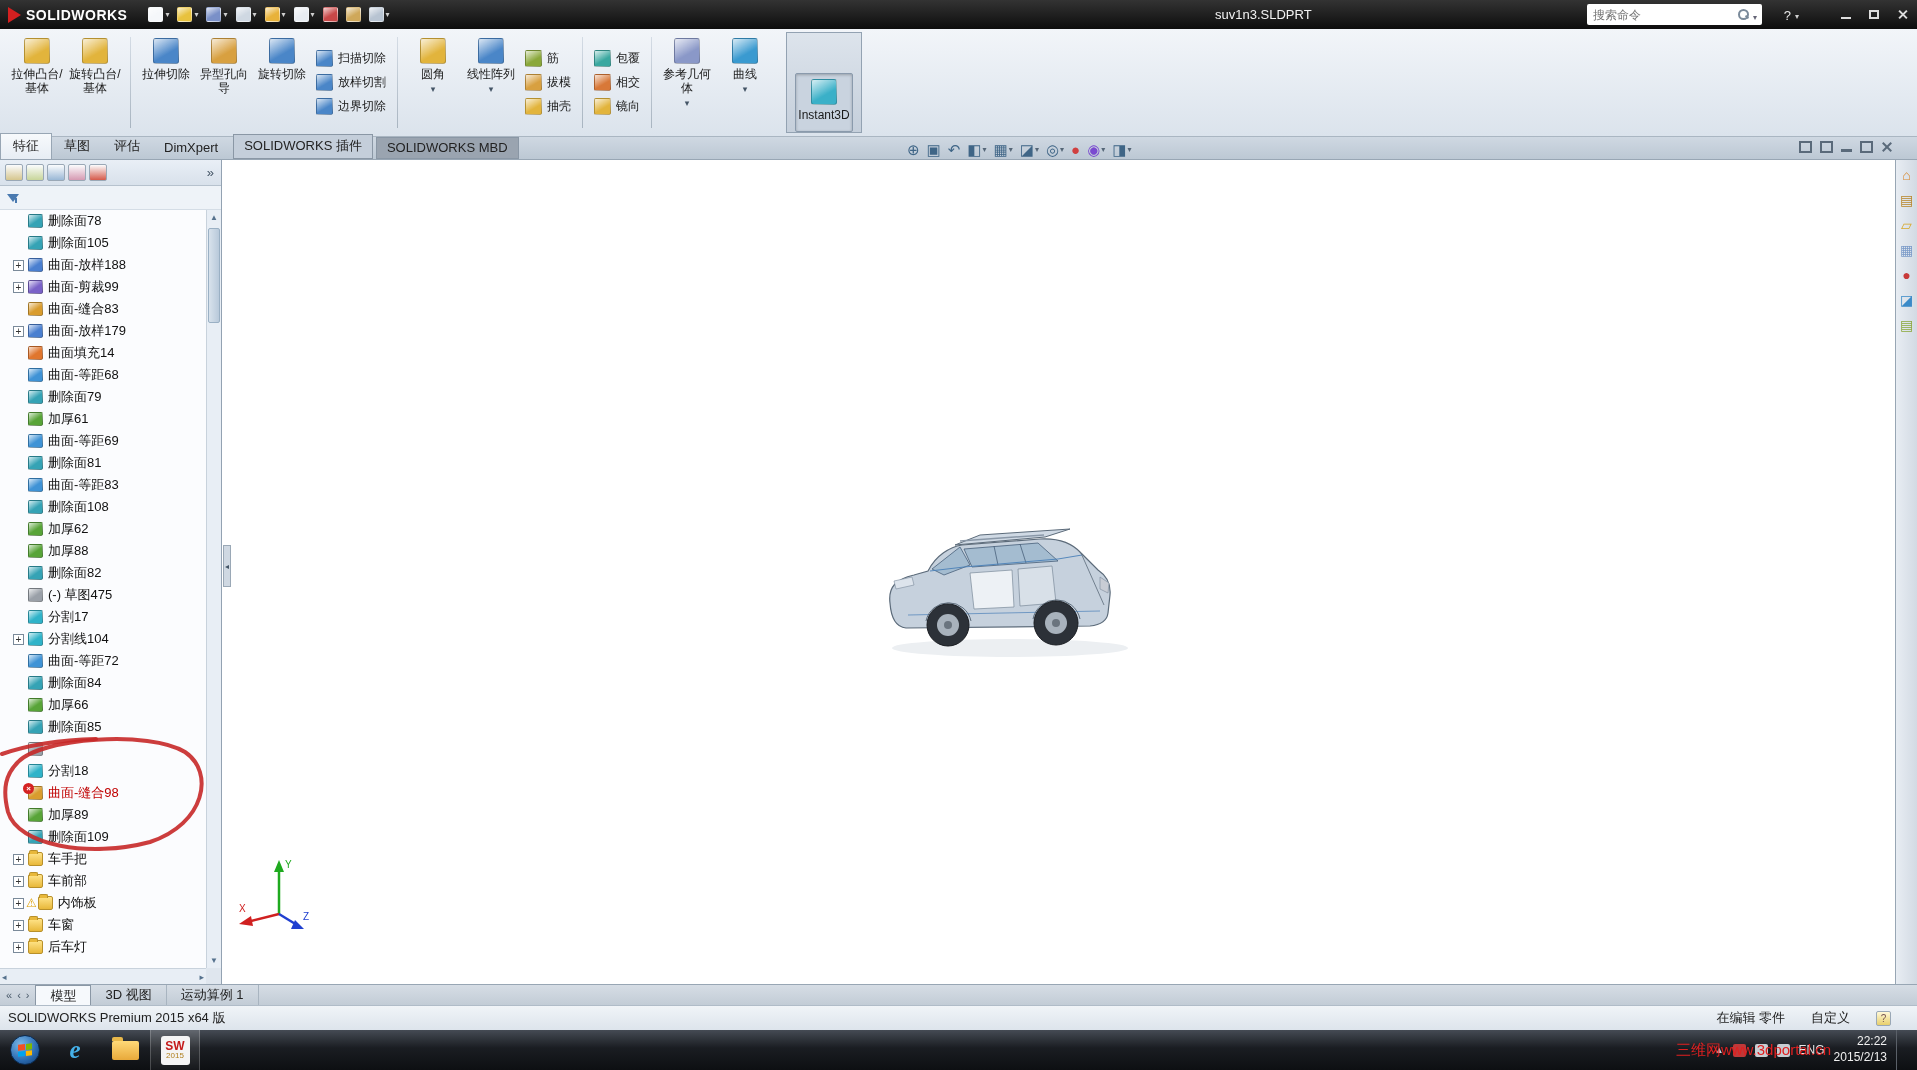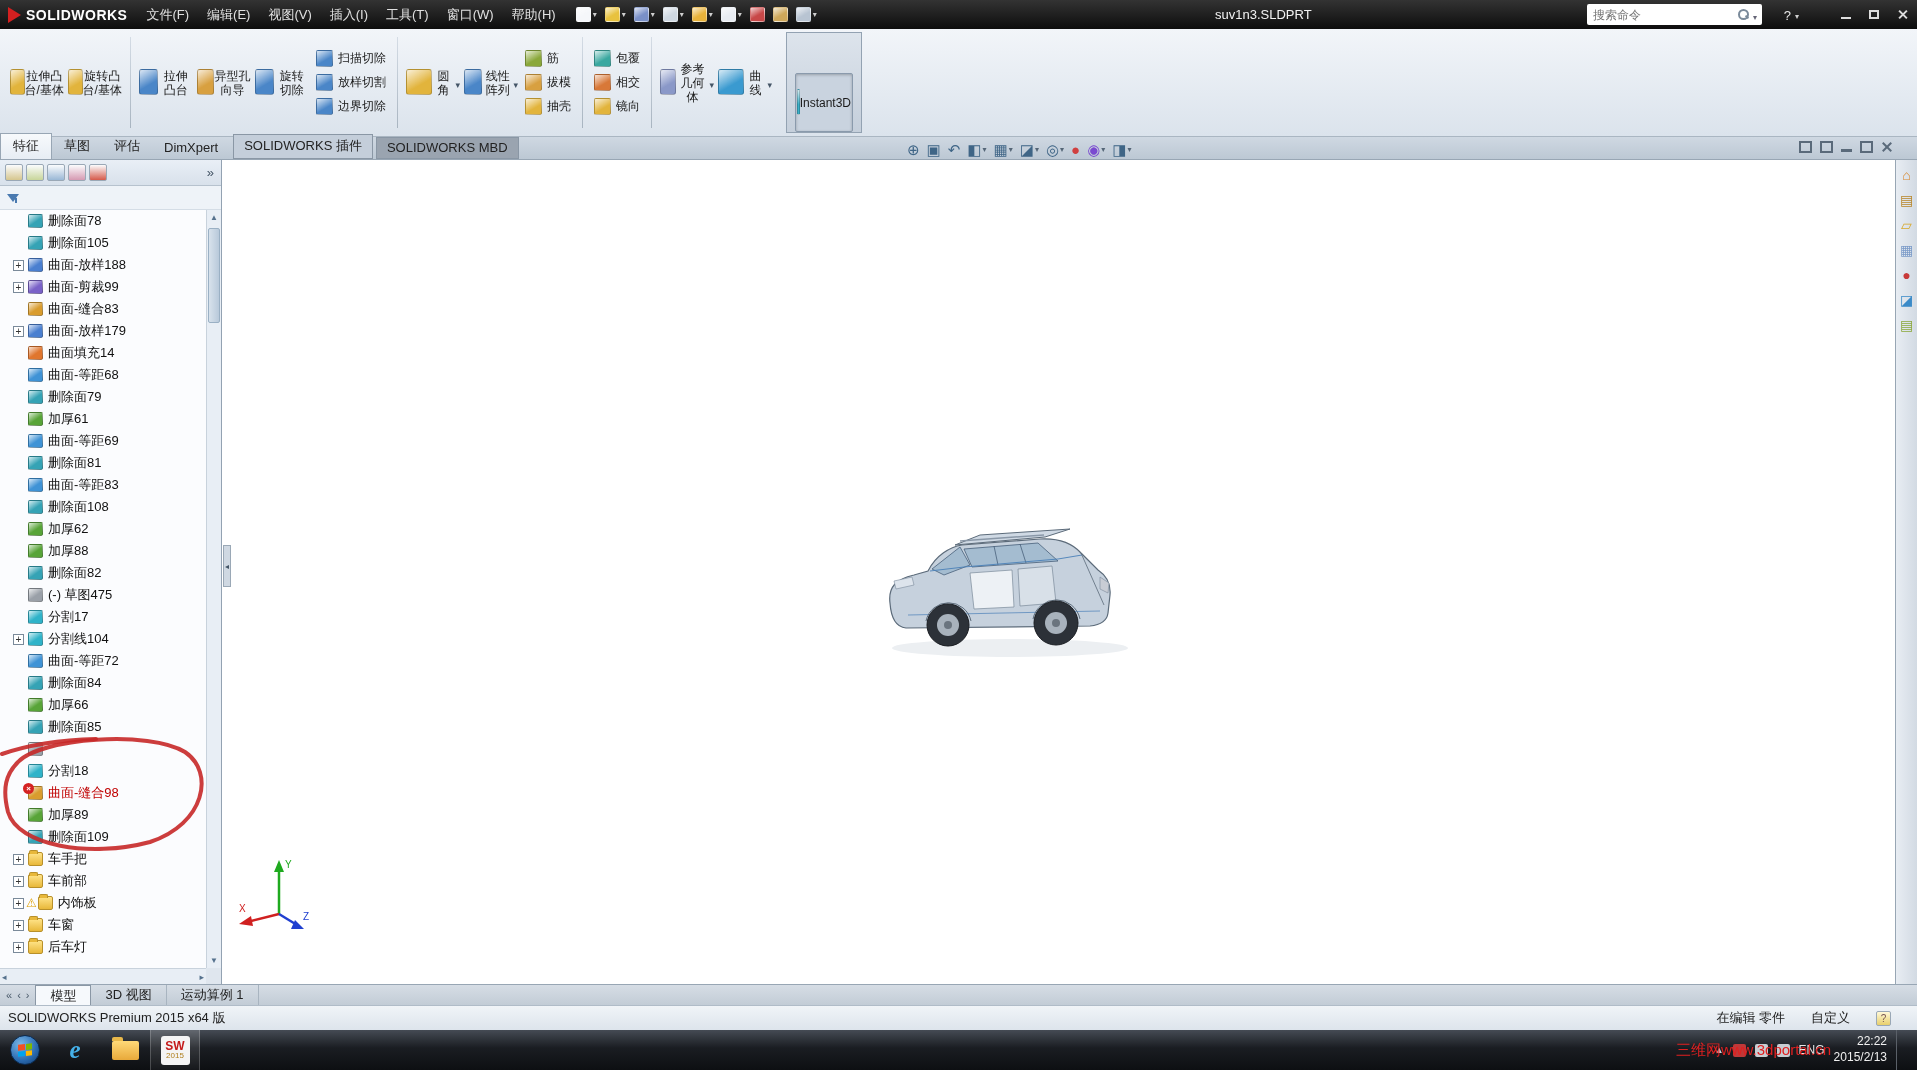--- a/index.html
+++ b/index.html
@@ -35,21 +35,21 @@
   .wc-max{width:10px;height:9px;border:2px solid #ddd;}
   .wc-close{position:relative;width:11px;height:11px;}
   .wc-close::before,.wc-close::after{content:"";position:absolute;left:5px;top:0;width:2px;height:11px;background:#ddd;}
   .wc-close::before{transform:rotate(45deg);} .wc-close::after{transform:rotate(-45deg);}
   
   #ribbon{position:absolute;top:29px;left:0;right:0;height:108px;display:flex;align-items:stretch;
     background:linear-gradient(#f2f5f9,#dbe3ec);border-bottom:1px solid #aab6c2;padding:3px 4px;}
   .rgroup{display:flex;align-items:stretch;padding:0 4px;}
   .rgroup.instant{background:linear-gradient(#dde4ec,#c5cfdb);border:1px solid #93a2b2;margin-left:8px;padding:0 8px;}
   .rsep{width:1px;background:linear-gradient(#d4dce5,#a8b4c0);margin:5px 2px;}
-  .rbig{width:58px;display:flex;align-items:center;justify-content:flex-start;
+  .rbig{width:58px;display:flex;flex-direction:column;align-items:center;justify-content:flex-start;
     padding:5px 1px 2px;border:1px solid transparent;border-radius:2px;}
   .rbig.active{background:#c9d3df;border-color:#8a9aac;box-shadow:inset 0 1px 3px rgba(0,0,0,.25);margin-top:40px;}
   .ricon{width:26px;height:26px;margin-bottom:4px;border-radius:3px;border:1px solid rgba(0,0,0,.2);
     background:linear-gradient(150deg,rgba(255,255,255,.8),rgba(255,255,255,0) 60%),var(--c,#888);}
   .rlabel{font-size:12px;line-height:1.15;text-align:center;color:#1a1a1a;}
   .rdd{font-size:9px;color:#456;margin-top:2px;}
   .rstack{display:flex;flex-direction:column;justify-content:center;gap:5px;padding:2px;}
   .rsmall{display:flex;align-items:center;gap:5px;padding:1px 3px;border-radius:2px;}
   .rsicon{width:17px;height:17px;flex:none;border-radius:2px;border:1px solid rgba(0,0,0,.2);
     background:linear-gradient(150deg,rgba(255,255,255,.8),rgba(255,255,255,0) 60%),var(--c,#888);}
@@ -157,29 +157,20 @@
   #showdesk{width:9px;height:40px;border-left:1px solid #5a6068;}
 </style>
 </head>
 <body>
 
 <div id="titlebar">
   <div class="logo">
     <span class="logo-mark"></span>
     <span class="logo-text">SOLIDWORKS</span>
   </div>
-  <div id="menu-bar">
-      <div class="menu-item">文件(F)</div>
-      <div class="menu-item">编辑(E)</div>
-      <div class="menu-item">视图(V)</div>
-      <div class="menu-item">插入(I)</div>
-      <div class="menu-item">工具(T)</div>
-      <div class="menu-item">窗口(W)</div>
-      <div class="menu-item">帮助(H)</div>
-    </div>
   <div id="quick-toolbar">
       <div class="qi-wrap">
         <span class="qi-icon" style="--c: #f5f7fa;"></span>
         <span class="qi-dd">▾</span>
       </div>
       <div class="qi-wrap">
         <span class="qi-icon" style="--c: #e8c23e;"></span>
         <span class="qi-dd">▾</span>
       </div>
       <div class="qi-wrap">
@@ -240,21 +231,21 @@
       </div>
       <div class="rbig">
         <div class="ricon" style="--c: #e2b43c;"></div>
         <div class="rlabel">旋转凸台/基体</div>
       </div>
     </div>
     <div class="rsep"></div>
     <div class="rgroup">
       <div class="rbig">
         <div class="ricon" style="--c: #4a86c8;"></div>
-        <div class="rlabel">拉伸凸台</div>
+        <div class="rlabel">拉伸切除</div>
       </div>
       <div class="rbig">
         <div class="ricon" style="--c: #d8a040;"></div>
         <div class="rlabel">异型孔向导</div>
       </div>
       <div class="rbig">
         <div class="ricon" style="--c: #4a86c8;"></div>
         <div class="rlabel">旋转切除</div>
       </div>
       <div class="rstack">

